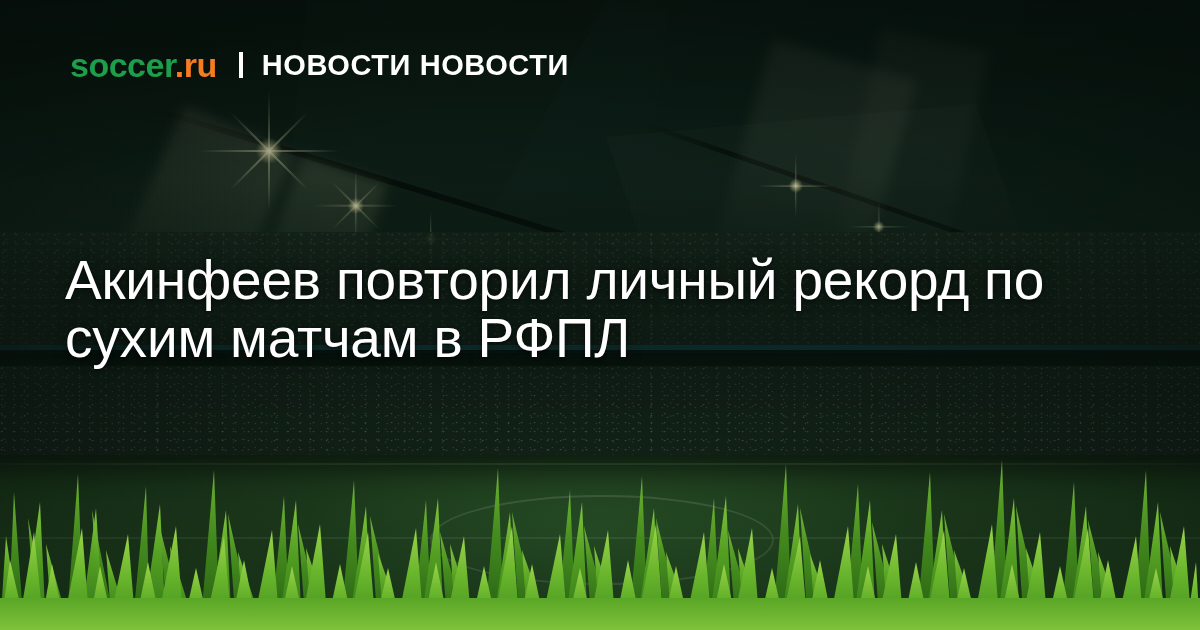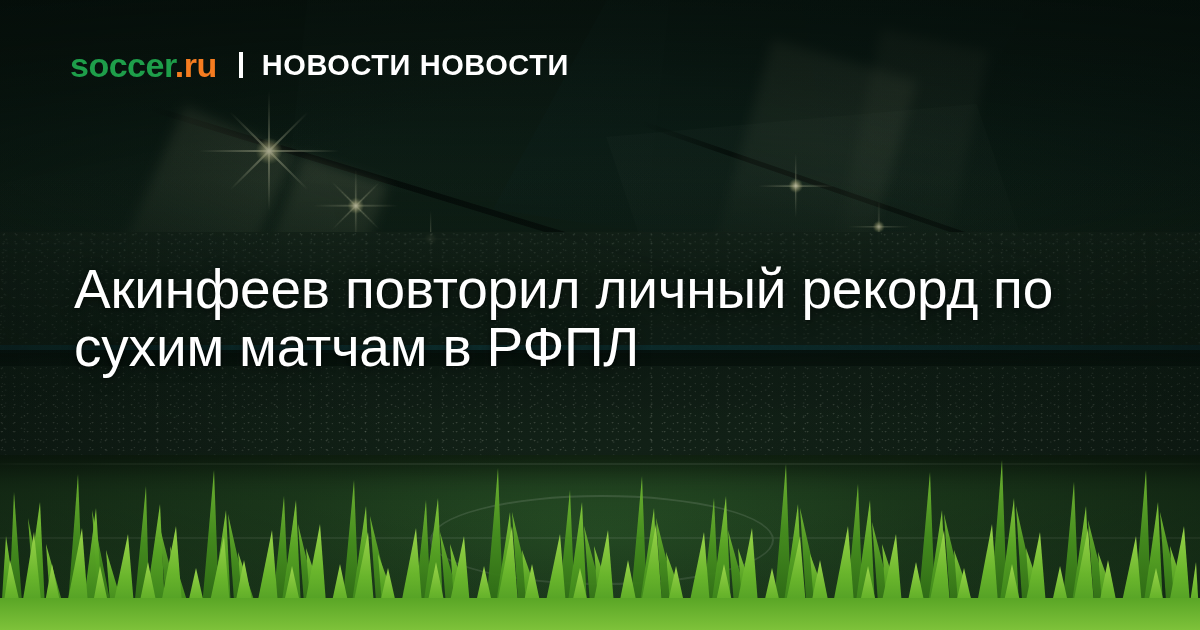--- a/index.html
+++ b/index.html
@@ -251,21 +251,21 @@
     position: absolute;
     left: 62px; top: 248px;
     width: 1070px;
     z-index: 5;
     color: #ffffff;
     font-size: 55px;
     font-weight: normal;
     line-height: 1.06;
     letter-spacing: -.2px;
     text-shadow: 0 2px 14px rgba(0,0,0,.55), 0 1px 3px rgba(0,0,0,.45);
-    margin: 12px;
+    margin: 3px;
   }
 </style>
 </head>
 <body>
 
 <div class="card">
 
   <div class="bg">
 
     <div class="sky"></div>

